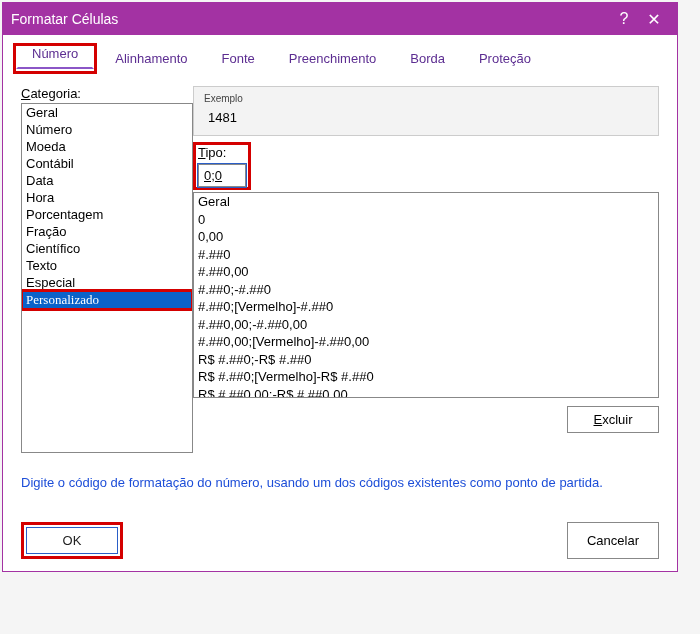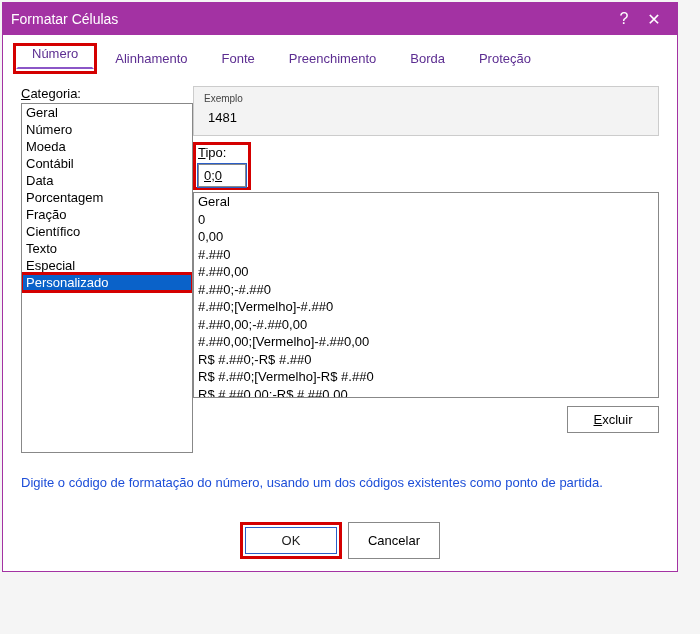--- a/index.html
+++ b/index.html
@@ -14,32 +14,32 @@
   .hl-num { border: 3px solid #d40000; }
   .body { padding: 12px 18px; }
   .cols { display: flex; }
   .leftcol { width: 172px; }
   .rightcol { flex: 1; }
   .lbl { margin-bottom: 2px; display: inline-block; }
   .lbl u { text-decoration: underline; }
   .listbox { height: 350px; border: 1px solid #888; background: #fff; overflow-y: scroll; padding: 0; }
   .listbox .item { padding: 1px 4px; cursor: pointer; }
   .listbox .item.selected { background: #0a62c9; color: #fff; }
-  .hl-item { outline: 3px solid #d40000; outline-offset: -1px; }
+  .hl-item { outline: 3px solid #d40000; outline-offset: -1px; font-family: Liberation Serif, serif; }
   .example-box { border: 1px solid #ccc; background: #f3f3f3; padding: 6px 10px 10px 10px; margin-bottom: 6px; }
   .example-box .ex-lbl { font-size: 10px; color: #444; }
   .example-box .ex-val { padding: 6px 4px 0 4px; }
   .hl-type { border: 3px solid #d40000; display: inline-block; padding: 0 2px; }
   .type-input { width: 100%; padding: 3px 5px; border: 1px solid #888; outline: 1px solid #2a5ec7; margin-top: 2px; text-decoration: underline; }
   .fmt-list { height: 206px; border: 1px solid #888; overflow-y: scroll; margin-top: 2px; }
   .fmt-list .fitem { padding: 0 4px; cursor: pointer; line-height: 1.35; }
   .del-row { text-align: right; margin-top: 8px; }
   .btn { min-width: 92px; padding: 5px 14px; border: 1px solid #888; background: #fff; cursor: pointer; }
   .hint { margin-top: 22px; color: #1d4ed8; }
-  .footer { display: flex; justify-content: center; gap: 6px; margin-top: 32px; }
+  .footer { display: flex; justify-content: space-between; gap: 6px; margin-top: 32px; }
   .hl-ok { border: 3px solid #d40000; padding: 2px; }
   .btn.primary { border: 1px solid #2a5ec7; color: #222; }
   ::-webkit-scrollbar { width: 15px; }
   ::-webkit-scrollbar-track { background: #f0f0f0; }
   ::-webkit-scrollbar-thumb { background: #c8c8c8; }
 </style>
 </head>
 <body>
 
 <div class="window">
@@ -61,20 +61,21 @@
   <div class="body">
     <div class="cols">
       <div class="leftcol">
         <span class="lbl"><u>C</u>ategoria:</span>
         <div class="listbox">
           <div class="item">Geral</div>
           <div class="item">Número</div>
           <div class="item">Moeda</div>
           <div class="item">Contábil</div>
           <div class="item">Data</div>
+          <div class="item">Hora</div>
           <div class="item">Porcentagem</div>
           <div class="item">Fração</div>
           <div class="item">Científico</div>
           <div class="item">Texto</div>
           <div class="item">Especial</div>
           <div class="item selected hl-item">Personalizado</div>
         </div>
       </div>
 
       <div class="rightcol">

